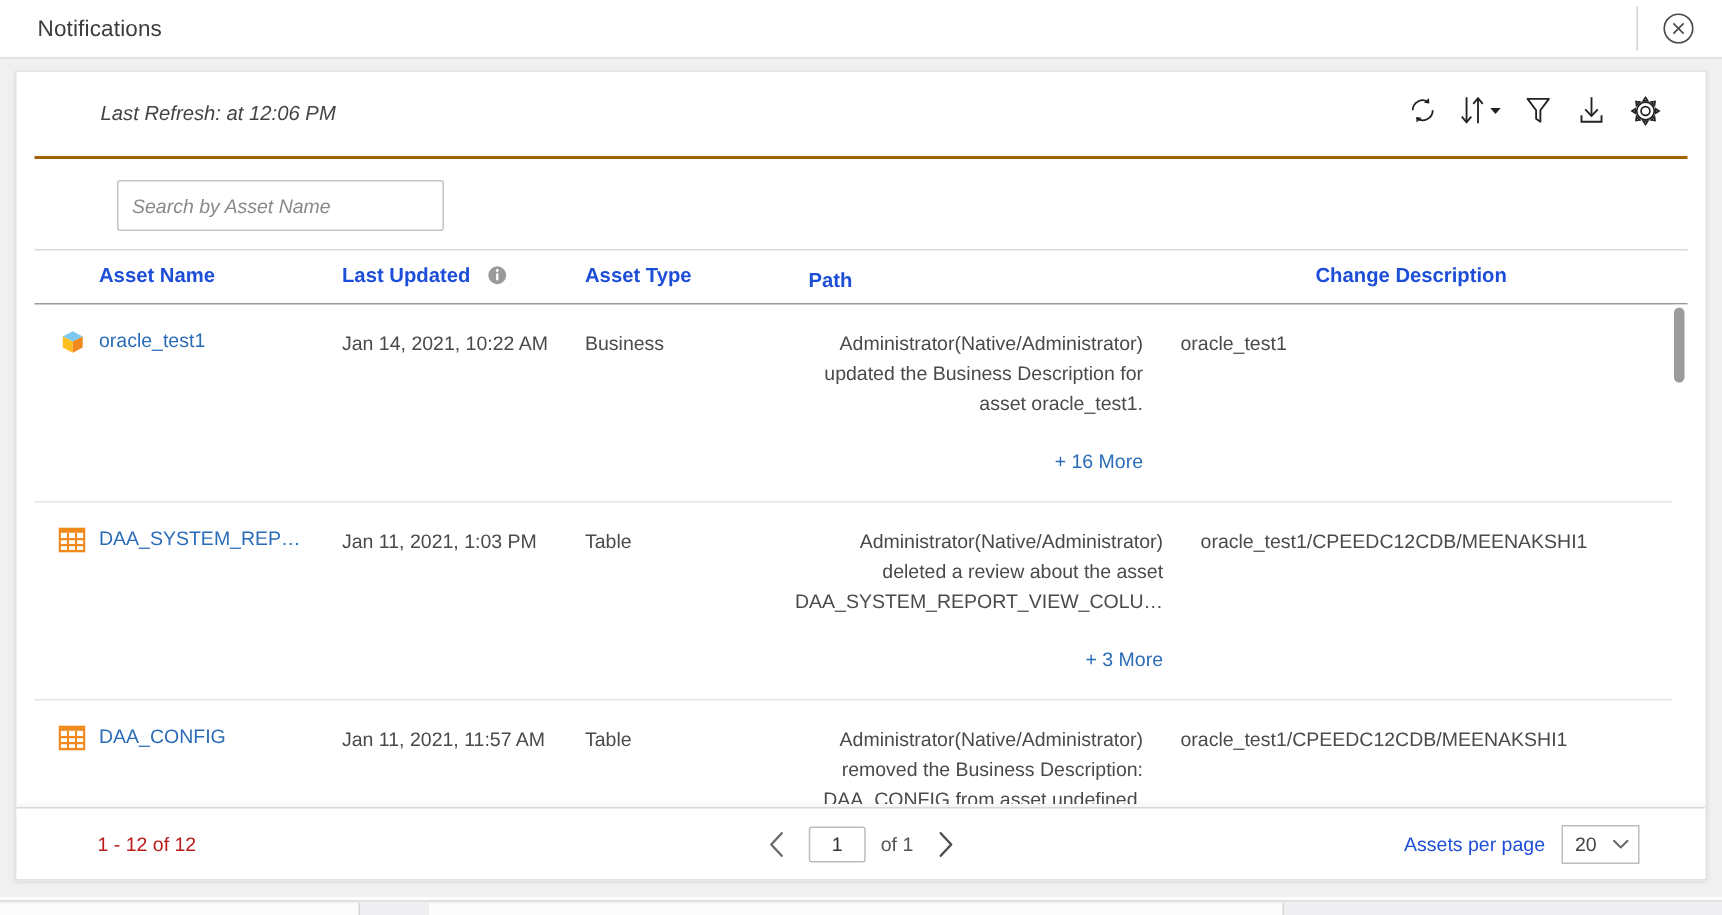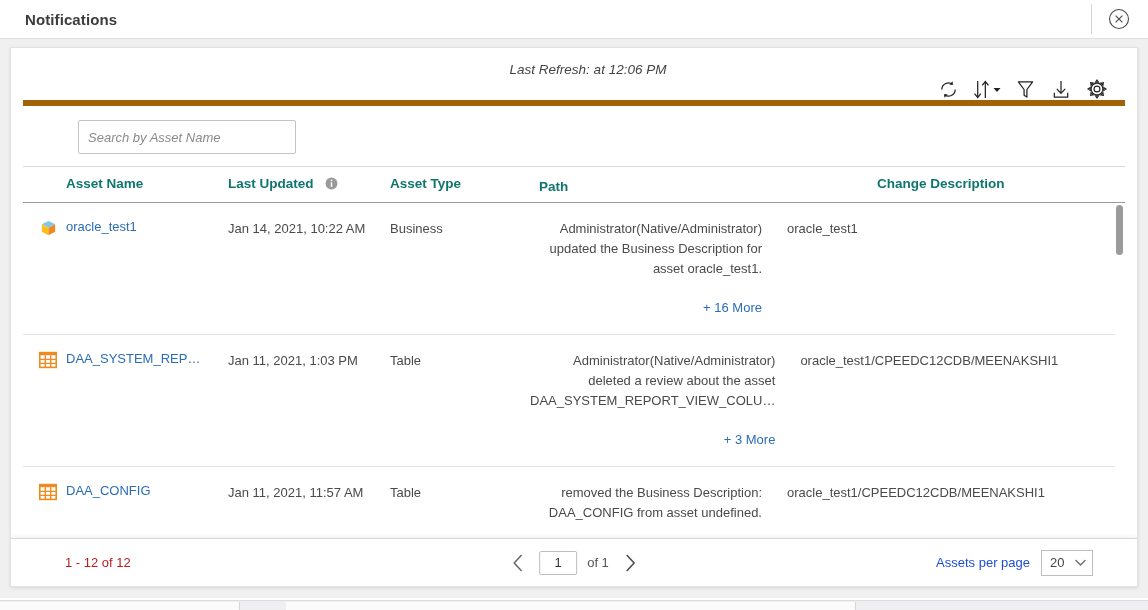--- a/index.html
+++ b/index.html
@@ -25,21 +25,20 @@
     width: 1148px; height: 38px;
     background: #ffffff;
     display: flex;
     align-items: center;
   }
   .titlebar-title {
     margin-left: 25px;
     font-size: 15px;
     color: #3c3c3c;
     letter-spacing: .1px;
-    font-weight: bold;
   }
   .titlebar-right {
     margin-left: auto;
     display: flex;
     align-items: center;
     height: 38px;
   }
   .titlebar-divider {
     width: 1px;
     height: 30px;
@@ -75,23 +74,22 @@
     overflow: hidden;
   }
 
   
   .toolbar {
     position: relative;
     height: 44px;
     display: flex;
     align-items: center;
     padding: 0 16px 15px 44px;
-    border-bottom: 6px solid #a16207;
+    border-bottom: 2px solid #a16207;
     margin: 14px 12px 0 12px;
-    flex-direction: column;
   }
   .last-refresh {
     font-style: italic;
     font-size: 13.5px;
     color: #444;
   }
   .toolbar-icons {
     margin-left: auto;
     display: flex;
     align-items: center;
@@ -140,21 +138,21 @@
   .thead {
     display: flex;
     align-items: flex-start;
     height: 36px;
     border-bottom: 1px solid #9a9a9a;
     padding-top: 9px;
   }
   .th {
     font-size: 13.5px;
     font-weight: bold;
-    color: #0f766e;
+    color: #1d4ed8;
   }
   .th-info {
     display: inline-flex;
     vertical-align: middle;
     margin-left: 8px;
     position: relative;
     top: -1px;
     cursor: pointer;
   }
 
@@ -474,20 +472,21 @@
                   <rect x="0.8" y="1.6" width="16.4" height="14.8" fill="none" stroke="#f08a1e" stroke-width="1.6"></rect>
                   <rect x="0.8" y="1.6" width="16.4" height="2.6" fill="#f08a1e"></rect>
                   <path d="M6.3 4.2 L6.3 16.4 M11.7 4.2 L11.7 16.4 M0.8 8.4 L17.2 8.4 M0.8 12.4 L17.2 12.4" stroke="#f08a1e" stroke-width="1.4"></path>
                 </svg>
               </span>
               <a class="asset-link">DAA_CONFIG</a>
             </div>
             <div class="cell col-updated">Jan 11, 2021, 11:57 AM</div>
             <div class="cell col-type">Table</div>
             <div class="cell col-desc desc-cell">
+              <div class="desc-text">Administrator(Native/Administrator)</div>
               <div class="desc-text">removed the Business Description: DAA_CONFIG from asset undefined.</div>
               <span class="more-link">+ 1 More</span>
             </div>
             <div class="cell col-path path-cell">oracle_test1/CPEEDC12CDB/MEENAKSHI1</div>
           </div>
 
           <div class="vscroll-track">
             <div class="vscroll-thumb"></div>
           </div>
         </div>

